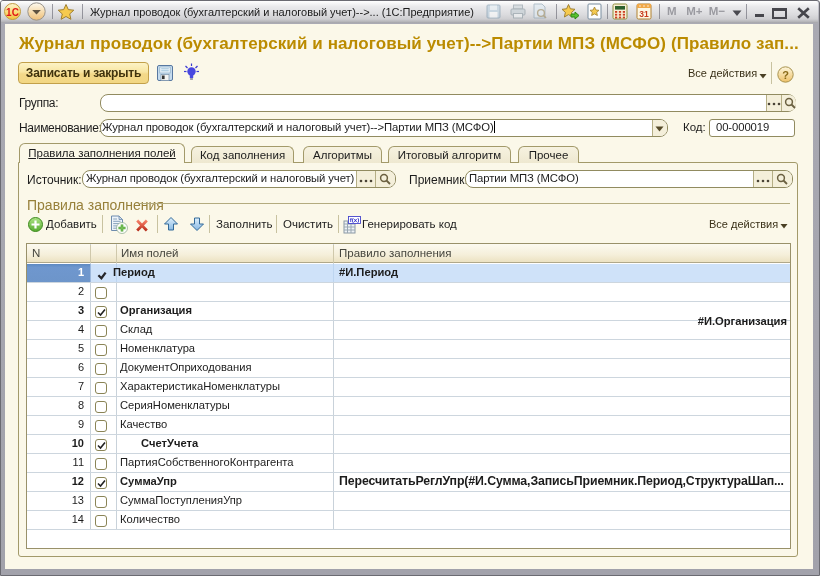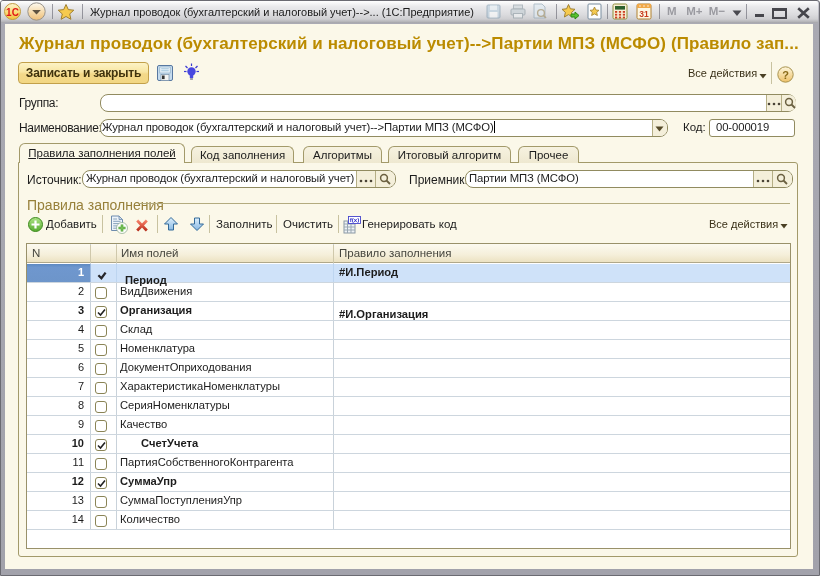--- a/index.html
+++ b/index.html
@@ -314,34 +314,33 @@
     <div class="gridv" style="left:89px;top:1px;height:18px;background:#cfc8ab"></div>
     <div class="gridv" style="left:306px;top:1px;height:18px;background:#cfc8ab"></div>
     <div class="gridv" style="left:63px;top:20px;height:18px;background:#9db8dc"></div>
     <div class="gridv" style="left:89px;top:20px;height:18px;background:#bdd5f0"></div>
     <div class="gridv" style="left:306px;top:20px;height:18px;background:#bdd5f0"></div>
 <div class="gridh" style="left:0;top:38px;width:763px;background:#cdd6de"></div>
 <div class="num" style="left:20px;top:22px;width:37px;color:#fff;font-weight:bold">1</div>
 <svg class="abs" style="left:70px;top:27px" width="10" height="9" viewBox="0 0 10 9">
       <path d="M1.4 4.2 L4.4 7.2 L8.6 1.6" fill="none" stroke="#26262a" stroke-width="2.3"></path>
     </svg>
-<div class="tcell" style="left:98px;top:22px;width:215px;font-weight:bold;margin-top:8px;">Период</div>
+<div class="tcell" style="left:86px;top:22px;width:215px;font-weight:bold;">Период</div>
 <div class="tcell" style="left:312px;top:22px;width:448px;font-weight:bold;">#И.Период</div>
 <div class="gridh" style="left:0;top:57px;width:763px;background:#cdd6de"></div>
 <div class="num" style="left:20px;top:41px;width:37px;">2</div>
 <div class="cb" style="left:68px;top:43px"></div>
-<div class="tcell" style="left:93px;top:41px;width:215px;">ВидДвижения</div>
 <div class="gridh" style="left:0;top:76px;width:763px;background:#cdd6de"></div>
 <div class="num" style="left:20px;top:60px;width:37px;font-weight:bold">3</div>
 <div class="cb" style="left:68px;top:62px"></div>
 <svg class="abs" style="left:70px;top:64px" width="9" height="9" viewBox="0 0 9 9">
       <path d="M1 4.5 L3.5 7 L8 1.5" fill="none" stroke="#222" stroke-width="1.6"></path>
     </svg>
 <div class="tcell" style="left:93px;top:60px;width:215px;font-weight:bold;">Организация</div>
-<div class="tcell" style="left:312px;top:64px;width:448px;font-weight:bold;">#И.Организация</div>
+<div class="tcell" style="left:312px;top:71px;width:448px;font-weight:bold;text-align:right;">#И.Организация</div>
 <div class="gridh" style="left:0;top:95px;width:763px;background:#cdd6de"></div>
 <div class="num" style="left:20px;top:79px;width:37px;">4</div>
 <div class="cb" style="left:68px;top:81px"></div>
 <div class="tcell" style="left:93px;top:79px;width:215px;">Склад</div>
 <div class="gridh" style="left:0;top:114px;width:763px;background:#cdd6de"></div>
 <div class="num" style="left:20px;top:98px;width:37px;">5</div>
 <div class="cb" style="left:68px;top:100px"></div>
 <div class="tcell" style="left:93px;top:98px;width:215px;">Номенклатура</div>
 <div class="gridh" style="left:0;top:133px;width:763px;background:#cdd6de"></div>
 <div class="num" style="left:20px;top:117px;width:37px;">6</div>
@@ -370,20 +369,21 @@
 <div class="num" style="left:20px;top:212px;width:37px;">11</div>
 <div class="cb" style="left:68px;top:214px"></div>
 <div class="tcell" style="left:93px;top:212px;width:215px;">ПартияСобственногоКонтрагента</div>
 <div class="gridh" style="left:0;top:247px;width:763px;background:#cdd6de"></div>
 <div class="num" style="left:20px;top:231px;width:37px;font-weight:bold">12</div>
 <div class="cb" style="left:68px;top:233px"></div>
 <svg class="abs" style="left:70px;top:235px" width="9" height="9" viewBox="0 0 9 9">
       <path d="M1 4.5 L3.5 7 L8 1.5" fill="none" stroke="#222" stroke-width="1.6"></path>
     </svg>
 <div class="tcell" style="left:93px;top:231px;width:215px;font-weight:bold;">СуммаУпр</div>
+<div class="tcell" style="left:312px;top:230px;width:449px;font-weight:bold;font-size:12.35px;letter-spacing:-0.12px">ПересчитатьРеглУпр(#И.Сумма,ЗаписьПриемник.Период,СтруктураШап...</div>
 <div class="gridh" style="left:0;top:266px;width:763px;background:#cdd6de"></div>
 <div class="num" style="left:20px;top:250px;width:37px;">13</div>
 <div class="cb" style="left:68px;top:252px"></div>
 <div class="tcell" style="left:93px;top:250px;width:215px;">СуммаПоступленияУпр</div>
 <div class="gridh" style="left:0;top:285px;width:763px;background:#cdd6de"></div>
 <div class="num" style="left:20px;top:269px;width:37px;">14</div>
 <div class="cb" style="left:68px;top:271px"></div>
 <div class="tcell" style="left:93px;top:269px;width:215px;">Количество</div>
 </div>
 

